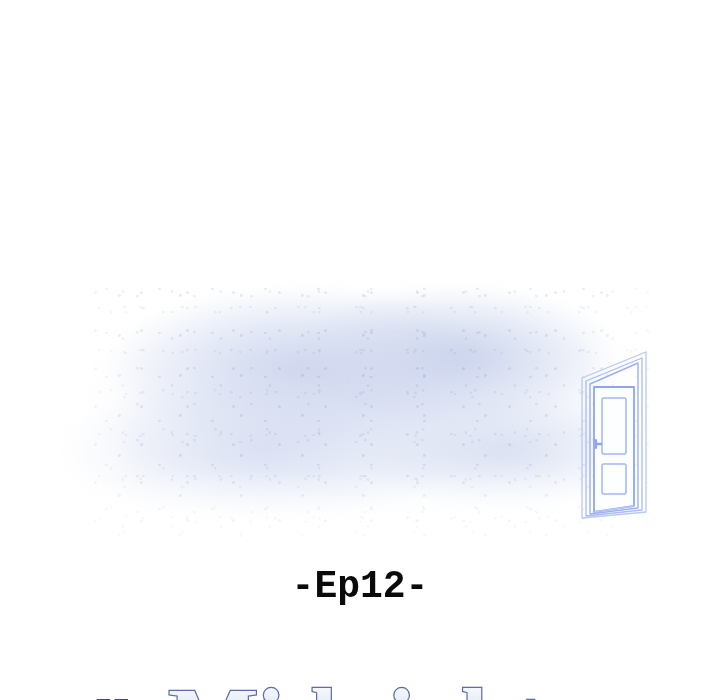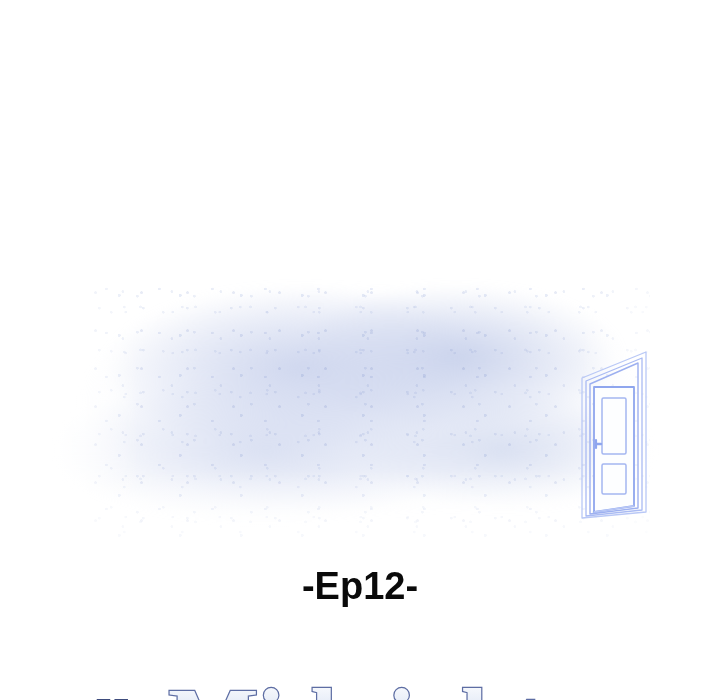--- a/index.html
+++ b/index.html
@@ -141,21 +141,21 @@
 
   .stack { position: absolute; }
 
   
   .episode {
     position: absolute;
     left: 0;
     top: 565px;
     width: 720px;
     text-align: center;
-    font-family: Liberation Sans, sans-serif;
+    font-family: Liberation Mono, monospace;
     font-weight: 700;
     font-size: 38px;
     color: #0a0a0a;
     letter-spacing: 0px;
   }
 </style>
 </head>
 <body>
 
 <div id="cover">

